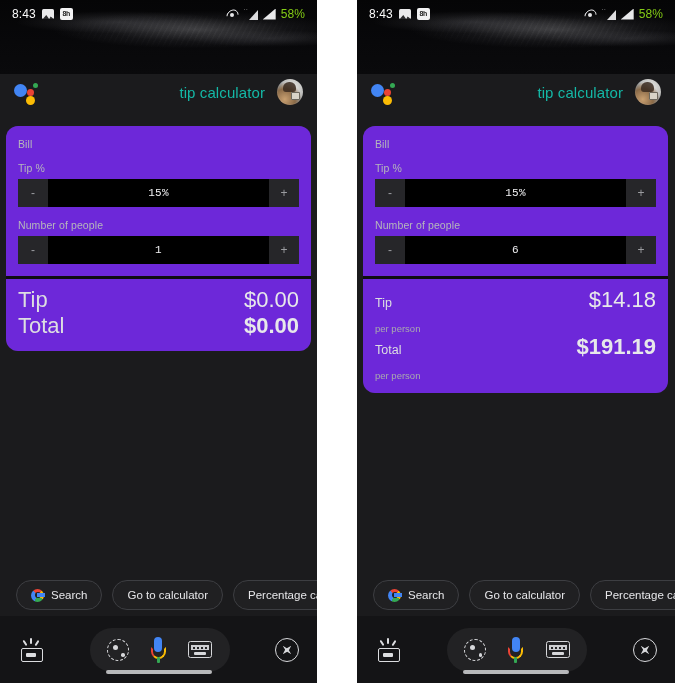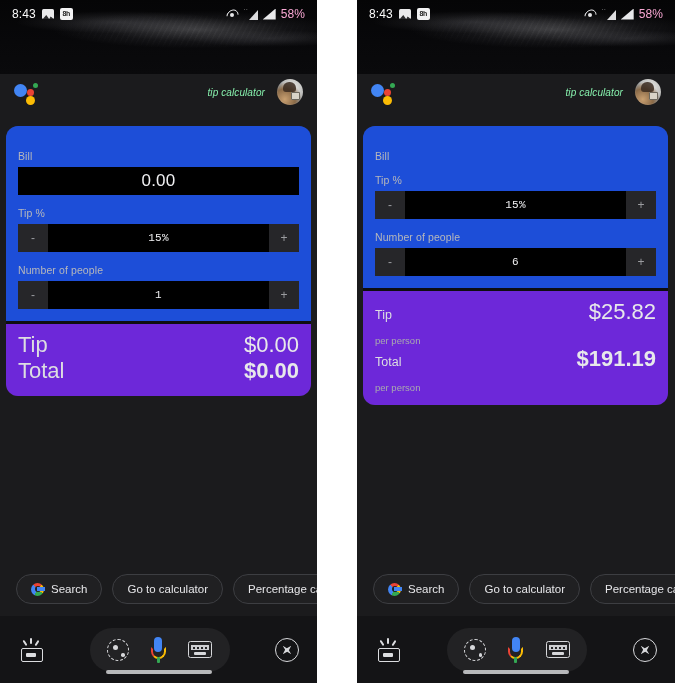--- a/index.html
+++ b/index.html
@@ -103,42 +103,41 @@
     border-bottom: 10px solid #dcdcde;
   }
   .ic-wifi .dotpair {
     position:absolute; left:0; top:0; font-size:7px; color:#dcdcde; line-height:7px;
   }
   .ic-signal {
     width: 13px; height: 11px;
     background: #e8e8ea;
     clip-path: polygon(100% 0, 100% 100%, 0 100%);
   }
-  .sb-batt { font-size: 12px; color: #f9a8d4; letter-spacing: .1px; }
+  .sb-batt { font-size: 12px; color: #84cc16; letter-spacing: .1px; }
 
   
   .assistant-header {
     position: absolute; left: 0; top: 72px;
     width: 100%; height: 40px;
     display: flex; align-items: center;
     padding: 0 14px;
     z-index: 5;
   }
   .g-logo { position: relative; width: 26px; height: 24px; flex: 0 0 auto; }
   .g-logo .d-blue   { position:absolute; left:0;   top:4px;  width:13px; height:13px; border-radius:50%; background:#4285F4; }
   .g-logo .d-red    { position:absolute; left:13px; top:9px;  width:7px;  height:7px;  border-radius:50%; background:#EA4335; }
   .g-logo .d-green  { position:absolute; left:19px; top:3px;  width:5px;  height:5px;  border-radius:50%; background:#34A853; }
   .g-logo .d-yellow { position:absolute; left:12px; top:16px; width:9px;  height:9px;  border-radius:50%; background:#FBBC05; }
 
   .header-title {
     margin-left: auto;
-    font-size: 10px;
-    color: #86efac;
+    font-size: 15px;
+    color: #14b8a6;
     letter-spacing: .1px;
-    font-style: italic;
   }
   .avatar {
     width: 26px; height: 26px; border-radius: 50%;
     margin-left: 12px; flex: 0 0 auto;
     overflow: hidden; position: relative;
     background:
       radial-gradient(circle at 30% 78%, #c9a071 0%, #8a6a48 38%, rgba(0,0,0,0) 62%),
       radial-gradient(circle at 62% 32%, #e8e8e6 0%, #bdbdbb 45%, rgba(0,0,0,0) 70%),
       linear-gradient(150deg, #4a5a6e 0%, #6d7d8c 34%, #8e8a80 58%, #56606c 100%);
     box-shadow: inset 0 0 0 1px rgba(255,255,255,0.08);
@@ -155,21 +154,21 @@
   
   .card {
     position: absolute;
     left: 6px; top: 126px;
     width: 305px;
     border-radius: 12px;
     background: #2e2f33;
     overflow: hidden;
     z-index: 4;
   }
-  .card-inputs { padding: 24px 12px 12px; background: #1d4ed8; }
+  .card-inputs { padding: 12px 12px 12px; background: #6d28d9; }
   .field-label {
     font-size: 10.5px;
     color: #b6b7bb;
     margin-bottom: 5px;
     letter-spacing: .1px;
   }
   .field-label.spaced { margin-top: 12px; }
 
   .input-plain {
     height: 28px;
@@ -232,21 +231,21 @@
   .compact .result-value { font-size: 22px; }
   .compact .result-row { min-height: 30px; }
   .compact .result-row.total .result-value { font-weight: 700; }
 
   
   .chips {
     position: absolute;
     left: 0; bottom: 67px;
     width: 100%;
     height: 42px;
-    display: flex; 
+    display: flex; align-items: center;
     gap: 10px;
     padding-left: 16px;
     z-index: 5;
     overflow: hidden;
   }
   .chip {
     flex: 0 0 auto;
     height: 30px;
     border: 1px solid #3d3e42;
     border-radius: 16px;
@@ -423,21 +422,20 @@
         <span class="d-green"></span>
           <span class="d-yellow"></span>
       </div>
       <div class="header-title">tip calculator</div>
       <div class="avatar"></div>
     </div>
 
     <div class="card">
       <div class="card-inputs">
         <div class="field-label">Bill</div>
-        <div class="input-plain">0.00</div>
 
         <div class="field-label spaced">Tip %</div>
         <div class="stepper">
           <div class="btn">-</div>
           <div class="val">15%</div>
           <div class="btn">+</div>
         </div>
 
         <div class="field-label spaced">Number of people</div>
         <div class="stepper">
@@ -559,21 +557,21 @@
       </div>
 
       <div class="card-divider"></div>
 
       <div class="card-results compact">
         <div class="result-row tip">
           <div class="result-label-wrap">
             <span class="result-label">Tip</span>
             <span class="result-sub">per person</span>
           </div>
-          <span class="result-value">$25.82</span>
+          <span class="result-value">$14.18</span>
         </div>
         <div class="result-row total">
           <div class="result-label-wrap">
             <span class="result-label">Total</span>
             <span class="result-sub">per person</span>
           </div>
           <span class="result-value">$191.19</span>
         </div>
       </div>
     </div>

